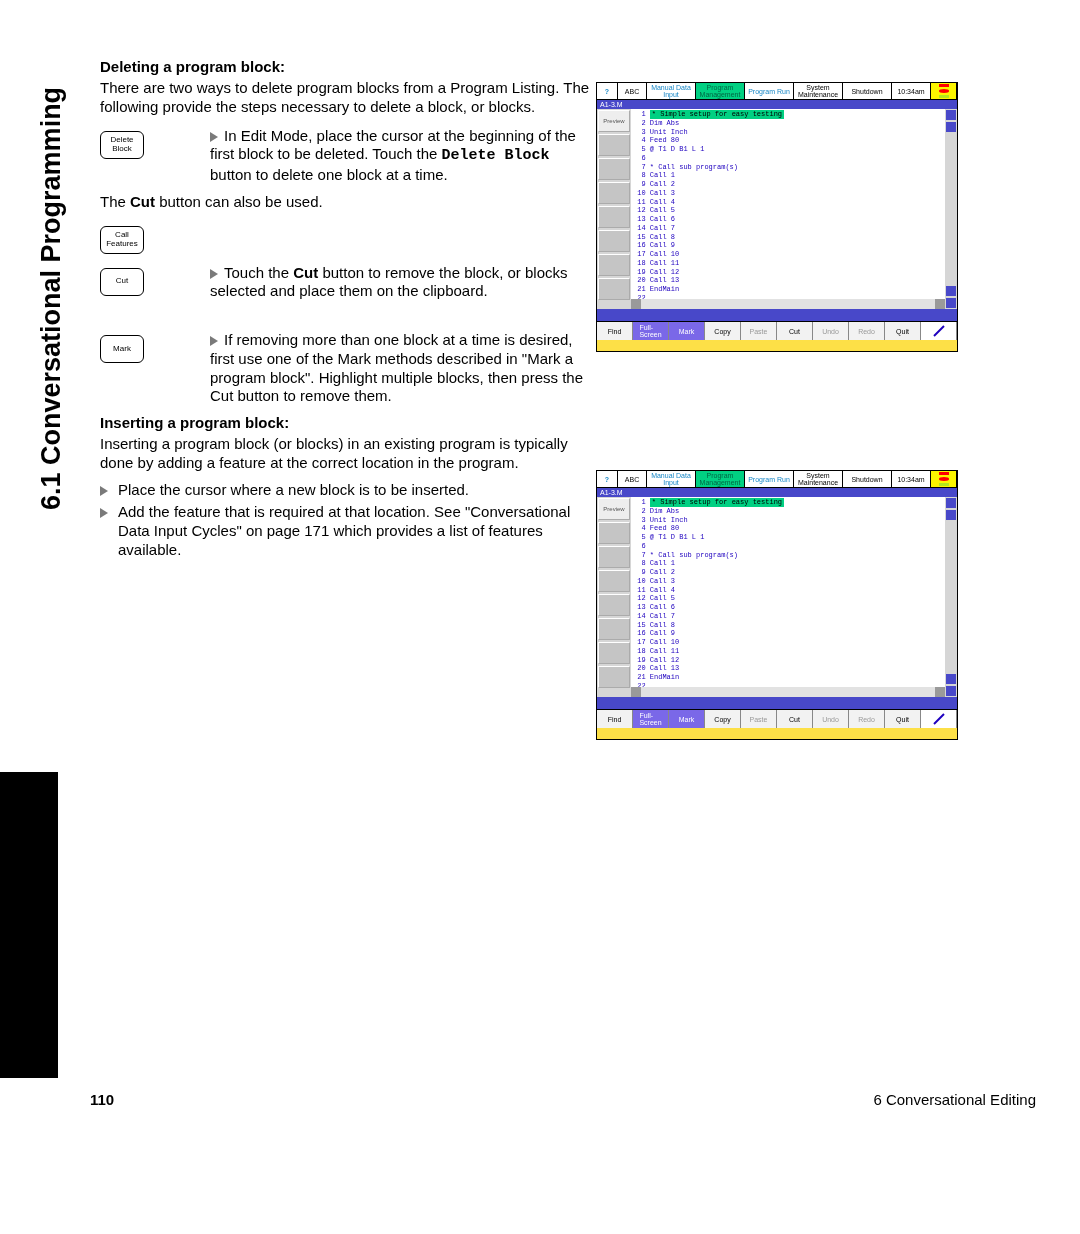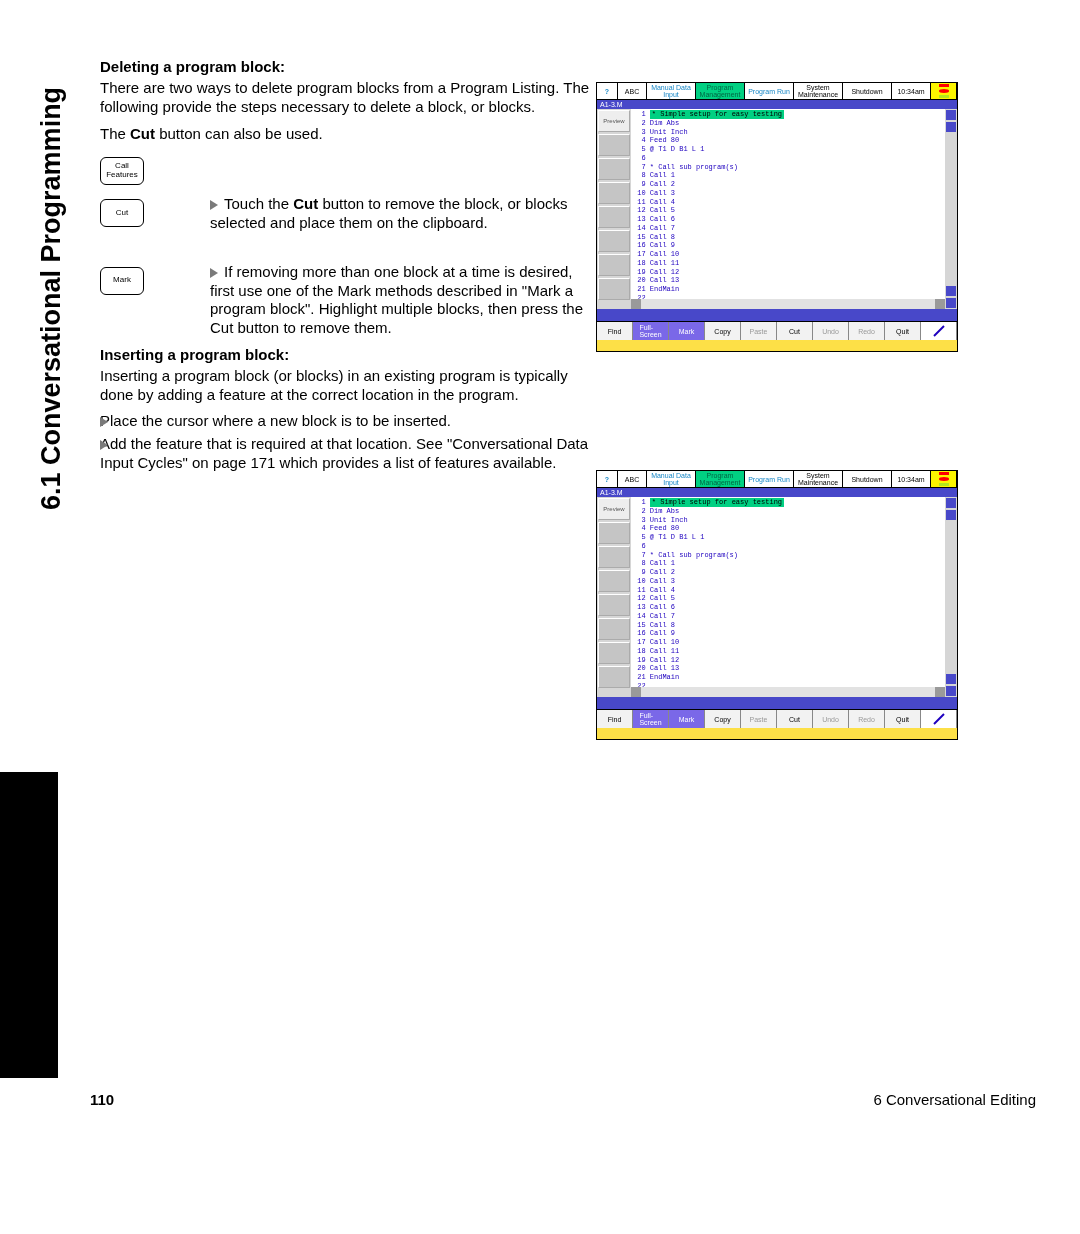--- a/index.html
+++ b/index.html
@@ -86,20 +86,21 @@
   .mono {
     font-family: "Courier New", monospace;
     font-weight: bold;
   }
   .bullet-list {
     margin: 6px 0 0 0;
     padding: 0;
   }
   .bullet-list .bi {
     position: relative;
+    padding-left: 18px;
     margin: 4px 0;
     font-size: 15px;
     line-height: 1.25;
   }
   .bullet-list .bi::before {
     content: "";
     position: absolute;
     left: 0;
     top: 5px;
     width: 0;
@@ -256,20 +257,28 @@
 <body>
 
 <div class="page">
 
   <div class="side-label">6.1 Conversational Programming</div>
 
   <div class="content">
     <div class="h2">Deleting a program block:</div>
     <div class="para">There are two ways to delete program blocks from a Program Listing. The following provide the steps necessary to delete a block, or blocks.</div>
 
+    <div class="item-row">
+      <div class="soft-button">Delete
+Block</div>
+      <div class="item-spacer"></div>
+      <div class="item-text">
+        <span class="bullet"></span><span>In Edit Mode, place the cursor at the beginning of the first block to be deleted.  Touch the </span><span class="mono">Delete Block</span><span> button to delete one block at a time.</span>
+      </div>
+    </div>
 
     <div class="para">
       <span>The </span><b>Cut</b><span> button can also be used.</span>
     </div>
 
     <div class="item-row">
       <div class="soft-button">Call
 Features</div>
       <div class="item-spacer"></div>
     </div>

